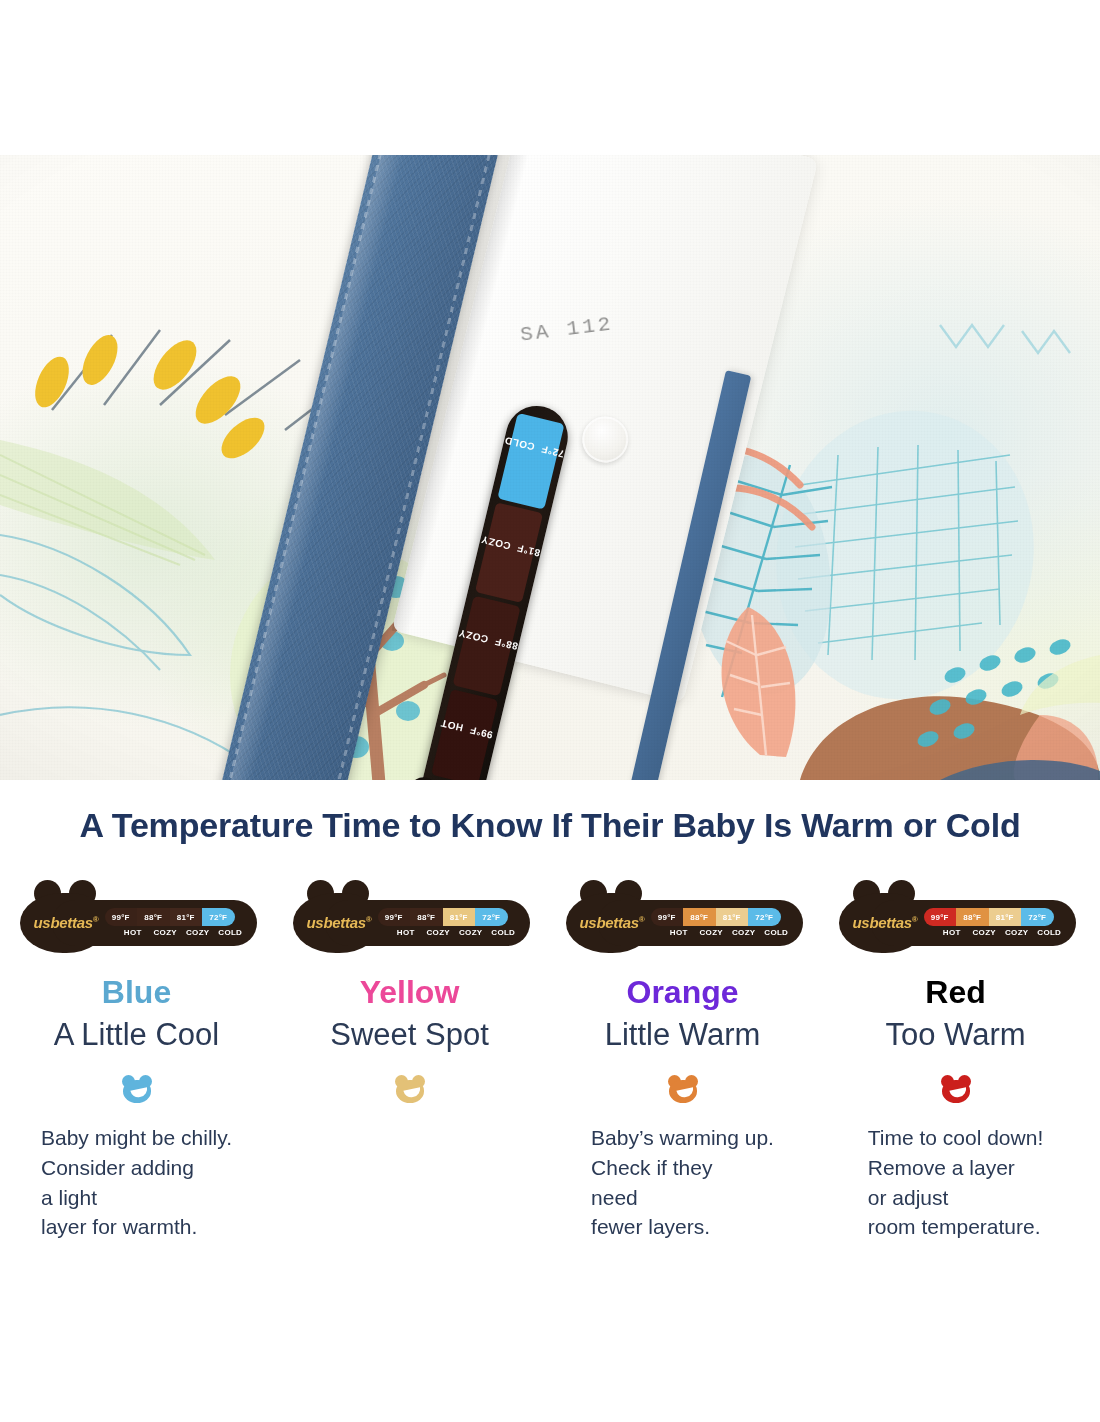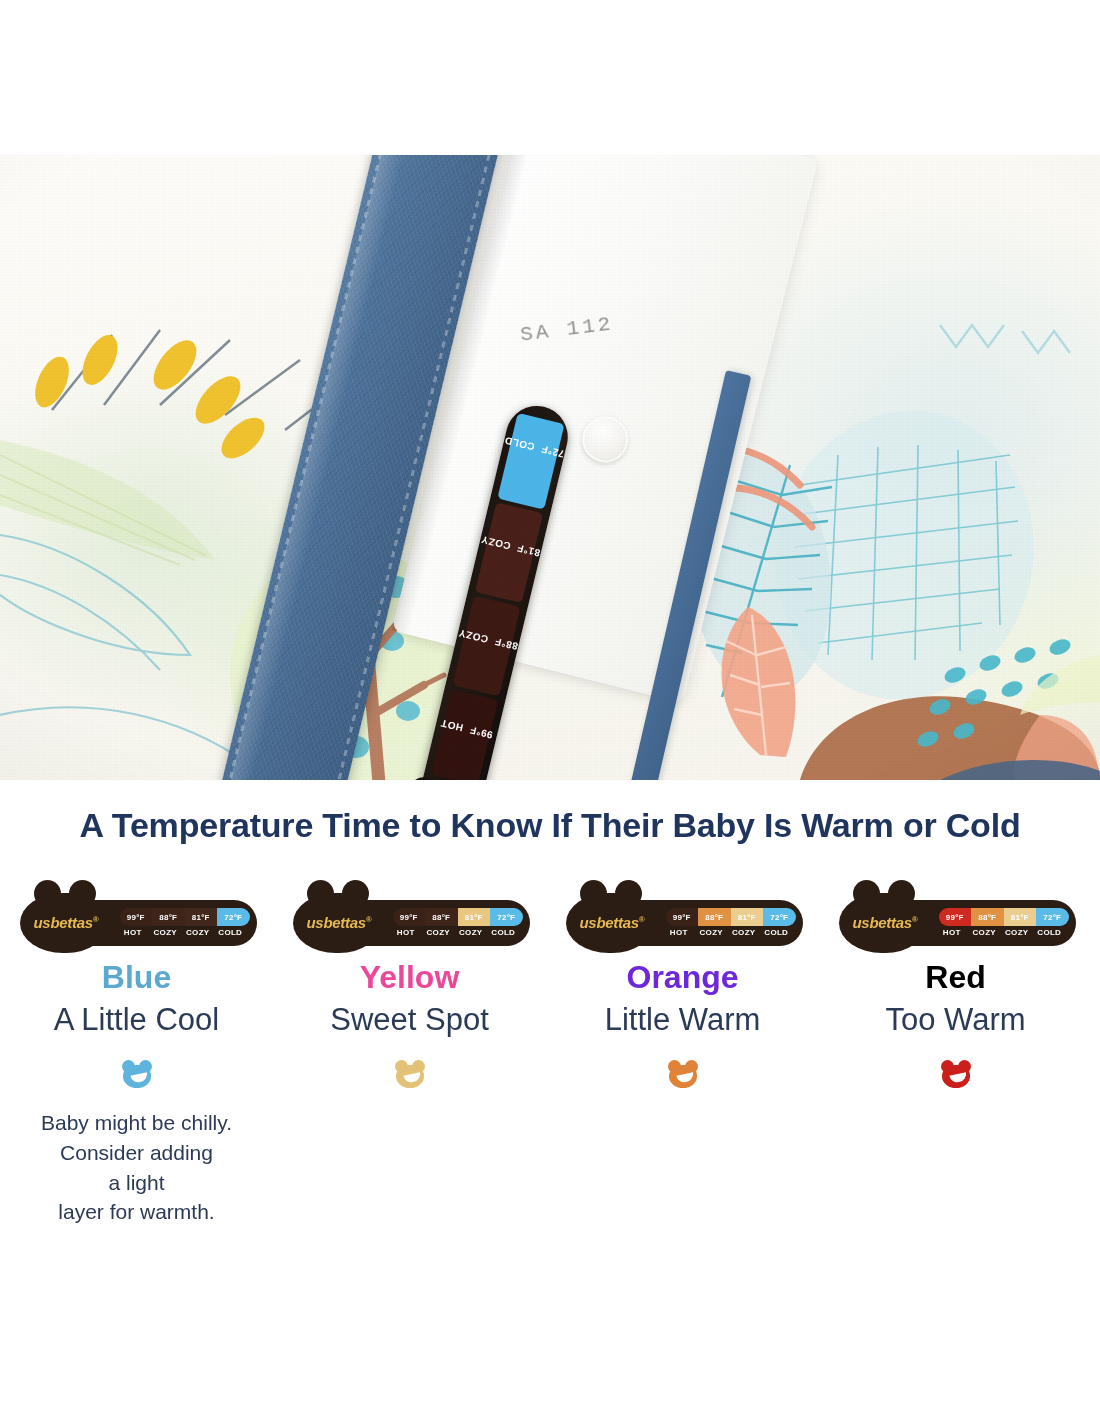--- a/index.html
+++ b/index.html
@@ -162,59 +162,59 @@
     position:absolute; left:40px; top:24px; width:205px; height:46px;
     background:#2b1d14; border-radius:23px;
   }
   .wordmark{
     position:absolute; left:22px; top:38px; z-index:3;
     color:#e6b956; font-size:15px; font-weight:bold; font-style:italic;
     letter-spacing:-.3px;
   }
   .wordmark sup{ font-size:8px; vertical-align:super; }
   .segs{
-    position:absolute; left:108px; top:32px; width:130px; height:18px;
+    position:absolute; left:93px; top:32px; width:130px; height:18px;
     display:flex; z-index:3;
     border-radius:9px; overflow:hidden;
   }
   .seg{
     flex:1; display:flex; align-items:center; justify-content:center;
     font-size:8px; font-weight:bold; color:#fff; letter-spacing:.2px;
   }
   .units{
     position:absolute; left:105px; top:52px; width:130px; height:14px;
     display:flex; z-index:3;
   }
   .unit{
     flex:1; text-align:center; font-size:8px; font-weight:bold;
     color:#ffffff; letter-spacing:.3px;
   }
 
   .color-name{
-    margin-top: 3px;
+    margin-top: 18px;
     font-size: 32px; font-weight: bold; text-align: right;
   }
   .color-sub{
     margin-top: 6px;
     font-size: 31px; color:#2b3a55; font-weight:400;
   }
   .bear-icon{ margin-top: 22px; position:relative; width:34px; height:28px; }
   .bear-icon .ear{ position:absolute; width:13px; height:13px; border-radius:50%; top:0; }
   .bear-icon .ear.l{ left:2px; }
   .bear-icon .ear.r{ left:19px; }
   .bear-icon .head{ position:absolute; left:3px; top:5px; width:28px; height:23px; border-radius:48% 46% 50% 50%; }
   .bear-icon .smile{
     position:absolute; left:11px; top:14px; width:17px; height:8px;
     background:#ffffff; border-radius: 0 0 10px 10px;
     transform: rotate(-12deg);
   }
   .desc{
     margin-top: 20px;
     font-size: 21px; line-height: 1.42; color:#2b3a55;
-    text-align:center; white-space: pre-line; font-weight:400;
+    text-align:left; white-space: pre-line; font-weight:400;
   }
 </style>
 </head>
 <body>
 
 <div class="photo">
   <div class="photo-base"></div>
 
   <svg width="1100" height="625" style="position:absolute;inset:0">
     <g opacity="0.95">
@@ -478,20 +478,24 @@
       </div>
     </div>
     <div class="color-name" style="color:#6d28d9">Orange</div>
     <div class="color-sub">Little Warm</div>
     <div class="bear-icon">
       <div class="ear l" style="background:#e08237"></div>
       <div class="ear r" style="background:#e08237"></div>
       <div class="head" style="background:#e08237"></div>
       <div class="smile"></div>
     </div>
+    <div class="desc">Baby’s warming up.
+Check if they
+need
+fewer layers.</div>
   </div>
 
   <div class="card">
     <div class="strip">
       <div class="strip-bear-ears"></div>
       <div class="strip-bear-head"></div>
       <div class="strip-body"></div>
       <div class="wordmark">usbettas<sup>®</sup></div>
       <div class="segs">
         <div class="seg" style="background:#cf2a22">99°F</div>
@@ -507,15 +511,19 @@
       </div>
     </div>
     <div class="color-name" style="color:#000000">Red</div>
     <div class="color-sub">Too Warm</div>
     <div class="bear-icon">
       <div class="ear l" style="background:#cb1f1c"></div>
       <div class="ear r" style="background:#cb1f1c"></div>
       <div class="head" style="background:#cb1f1c"></div>
       <div class="smile"></div>
     </div>
+    <div class="desc">Time to cool down!
+Remove a layer
+or adjust
+room temperature.</div>
   </div>
 
 </div>
 
 </body></html>

